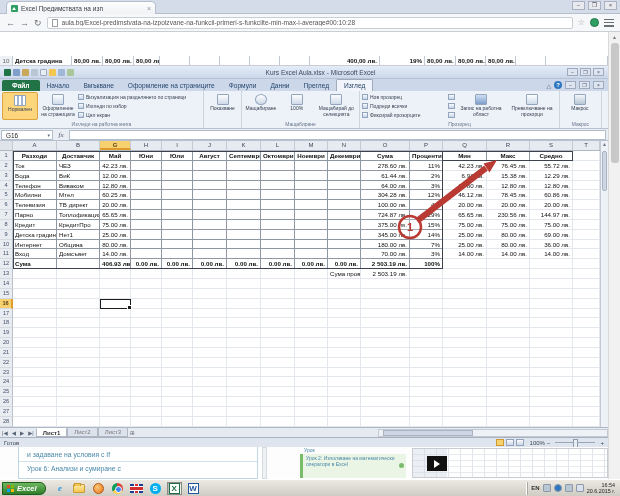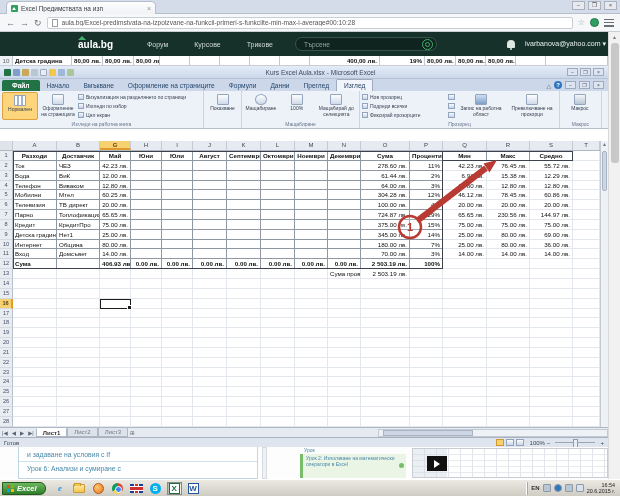--- a/index.html
+++ b/index.html
@@ -187,34 +187,20 @@
     </div>
     <span class="star" data-name="bookmark-star-icon">☆</span>
     <span class="ext-ico" data-name="extension-icon"></span>
     <span class="menu-ico" data-name="browser-menu-icon">
         <i></i>
         <i></i>
         <i></i>
       </span>
   </div>
 
-  <div class="abs aula" data-name="aula-header">
-    <span class="aula-logo" data-name="aula-logo"><span class="aula-cap" data-name="graduation-cap-icon"></span><span>aula.bg</span></span>
-    <div class="aula-nav" id="aula-nav" data-name="aula-nav">
-        <div data-name="nav-link-Форум" style="cursor: pointer;">Форум</div>
-        <div data-name="nav-link-Курсове" style="cursor: pointer;">Курсове</div>
-        <div data-name="nav-link-Трикове" style="cursor: pointer;">Трикове</div>
-      </div>
-    <div class="search-pill" data-name="site-search">
-      <span class="search-ph" data-name="search-placeholder">Търсене</span>
-      <span class="search-btn" data-name="search-icon"></span>
-    </div>
-    <span class="bell" data-name="notifications-icon"></span>
-    <span class="acct" data-name="account-menu">ivarbanova@yahoo.com ▾</span>
-  </div>
 
   <div class="abs strip" id="strip" data-name="video-spreadsheet-strip">
       <div class="c n" data-name="strip-cell" style="width: 13px;">10</div>
       <div class="c" data-name="strip-cell" style="width: 59px;">Детска градина</div>
       <div class="c r" data-name="strip-cell" style="width: 31px;">80,00 лв.</div>
       <div class="c r" data-name="strip-cell" style="width: 31px;">80,00 лв.</div>
       <div class="c r" data-name="strip-cell" style="width: 26px;">80,00 лв.</div>
       <div class="c r" data-name="strip-cell" style="width: 30px;"></div>
       <div class="c r" data-name="strip-cell" style="width: 30px;"></div>
       <div class="c r" data-name="strip-cell" style="width: 30px;"></div>
@@ -354,20 +340,28 @@
       <div class="rg-body">
         <div class="bigbtn" data-name="macro-button">
           <span class="ic" data-name="macro-icon" style="background:linear-gradient(#f4f7fb,#b9c6d4)"></span>
           <span class="bl">Макрос</span>
         </div>
       </div>
       <div class="rg-label">Макрос</div>
     </div>
   </div>
 
+  <div class="abs fbar" data-name="formula-bar">
+    <div class="namebox" data-name="name-box">
+        <span>G16</span>
+        <span class="dd" data-name="name-box-dropdown-icon">▾</span>
+      </div>
+    <span class="fx" data-name="insert-function-icon">fx</span>
+    <div class="ffield" data-name="formula-input"></div>
+  </div>
 
   <div class="abs colheads" id="colheads" data-name="column-headers">
       <div class="ch" data-name="column-header-corner" style="width: 13px; background: rgb(223, 228, 234);"></div>
       <div class="ch" data-name="column-header-A" style="width: 44px;">A</div>
       <div class="ch" data-name="column-header-B" style="width: 43px;">B</div>
       <div class="ch sel" data-name="column-header-G" style="width: 31px;">G</div>
       <div class="ch" data-name="column-header-H" style="width: 31px;">H</div>
       <div class="ch" data-name="column-header-I" style="width: 31px;">I</div>
       <div class="ch" data-name="column-header-J" style="width: 34px;">J</div>
       <div class="ch" data-name="column-header-K" style="width: 34px;">K</div>

